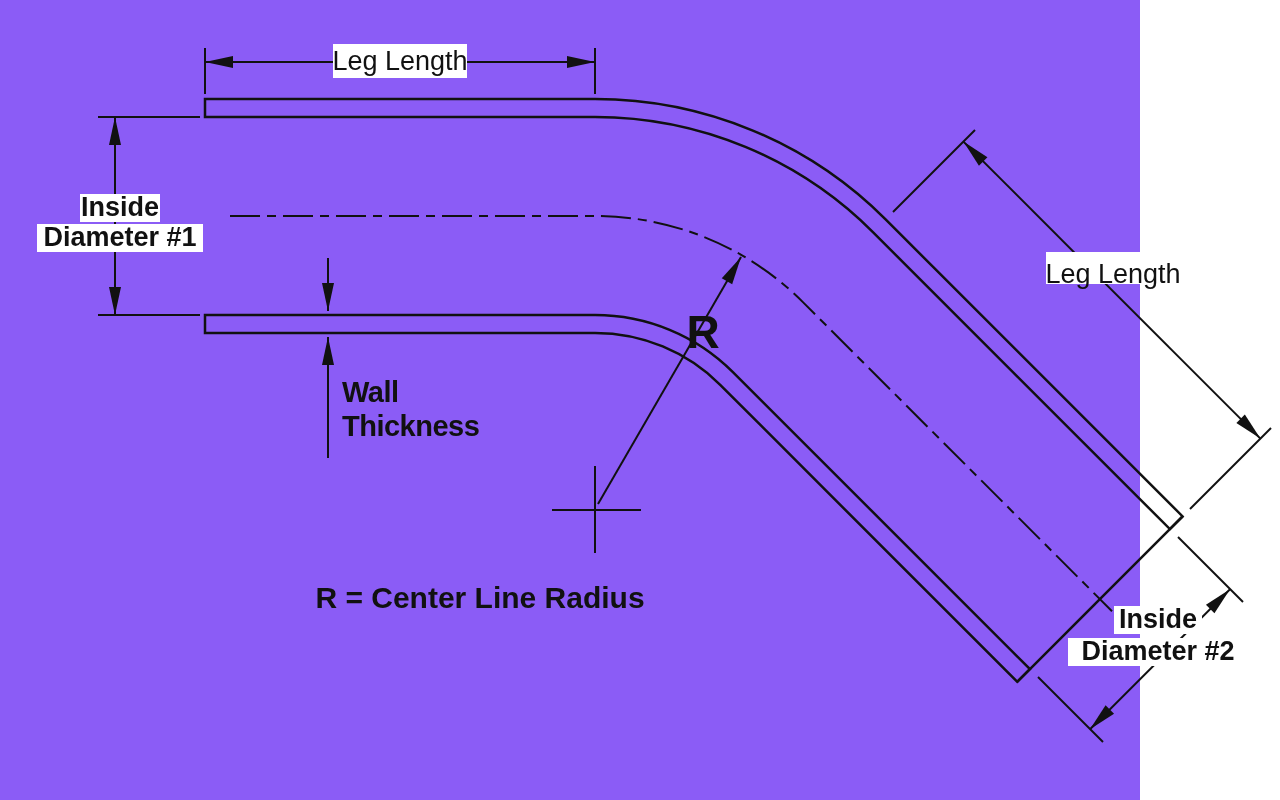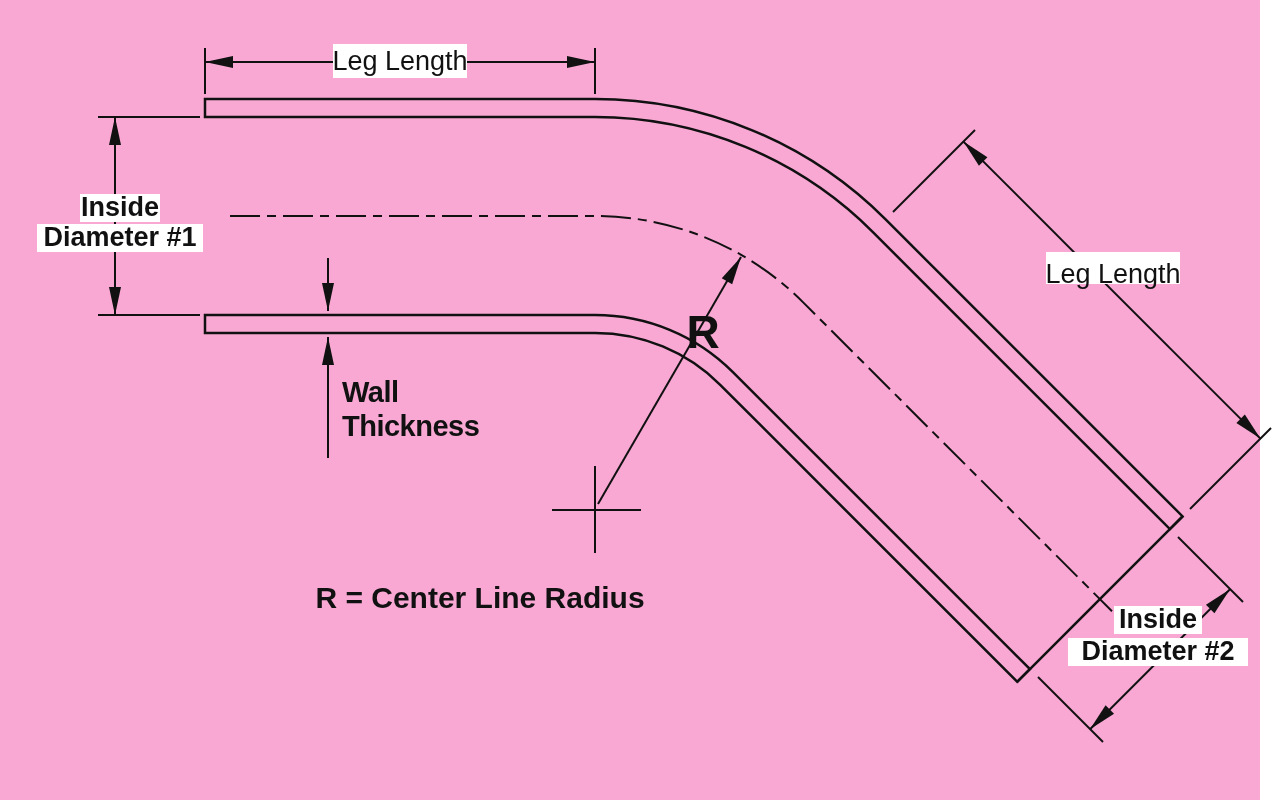--- a/index.html
+++ b/index.html
@@ -5,23 +5,23 @@
   html, body {
     margin: 0;
     padding: 0;
     background: #ffffff;
     width: 1280px;
     height: 800px;
     overflow: hidden;
   }
   .frame {
     position: relative;
-    width: 1260px;
+    width: 1140px;
     height: 800px;
-    background: #f9a8d4;
+    background: #8b5cf6;
   }
   svg { display: block; }
   text {
     font-family: "Liberation Sans", "DejaVu Sans", sans-serif;
     fill: #111111;
   }
   .lbl       { font-size: 27px; font-weight: 400; }
   .lbl-red   { font-size: 27px; font-weight: 700; }
   .lbl-wall  { font-size: 29px; font-weight: 700; letter-spacing: -0.5px; }
   .lbl-r     { font-size: 46px; font-weight: 700; }

